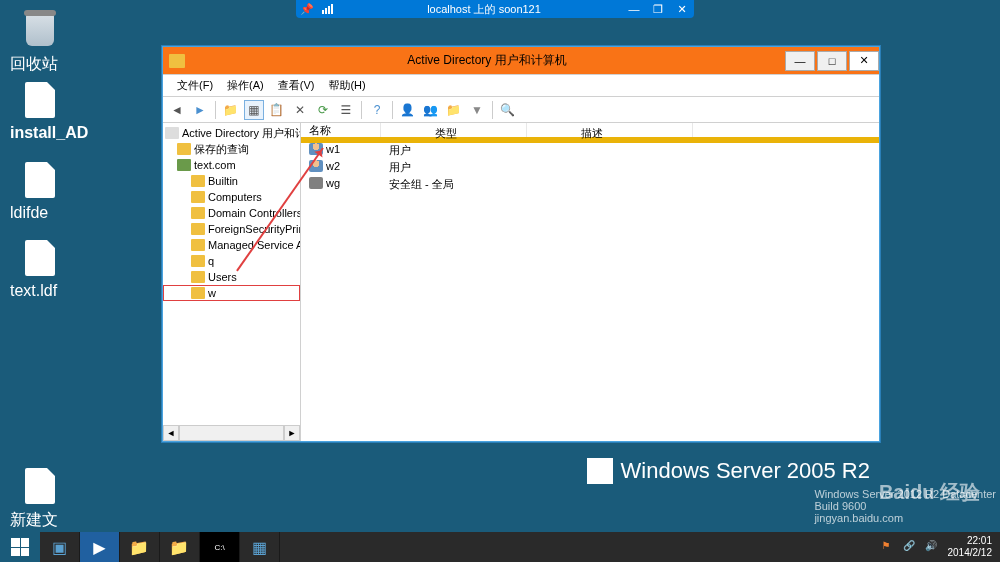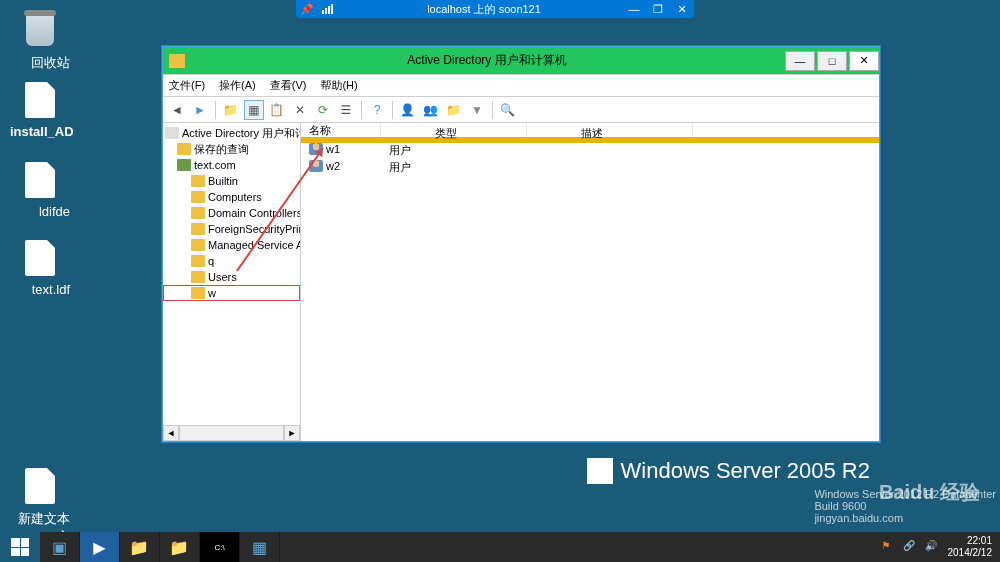--- a/index.html
+++ b/index.html
@@ -1,44 +1,44 @@
 <!DOCTYPE html>
 <html><head>
 <meta charset="utf-8">
 <style>
 * { margin: 0; padding: 0; box-sizing: border-box; font-family: "Microsoft YaHei", "Segoe UI", sans-serif; }
 body { width: 1000px; height: 562px; background: #1a5b7a; overflow: hidden; position: relative; }
 
 
-.desktop-icon { position: absolute; width: 60px; text-align: right; color: #fff; font-size: 13px; cursor: pointer; }
+.desktop-icon { position: absolute; width: 60px; text-align: left; color: #fff; font-size: 16px; cursor: pointer; }
 .desktop-icon .ico { width: 40px; height: 40px; margin: 0 auto 4px; display: flex; align-items: center; justify-content: center; }
 .recycle-bin { background: linear-gradient(#d8e0e6,#b0c0cc); border-radius: 3px 3px 6px 6px; width: 28px; height: 32px; position: relative; }
 .recycle-bin::before { content:""; position:absolute; top:-4px; left:-2px; right:-2px; height:6px; background:#888; border-radius:3px; }
 .file-ico { width: 30px; height: 36px; background: #fff; border-radius: 2px; position: relative; }
 .file-ico::before { content:""; position:absolute; top:0; right:0; border-style:solid; border-width:0 8px 8px 0; border-color:transparent #1a5b7a transparent transparent; }
 
 
 .remote-bar { position: absolute; top: 0; left: 296px; width: 398px; height: 18px; background: #0078d7; color: #fff; font-size: 11px; display: flex; align-items: center; border-radius: 0 0 4px 4px; }
 .remote-bar .pin { width: 22px; text-align:center; }
 .remote-bar .sig { width: 28px; display:flex; align-items:flex-end; gap:1px; padding-left:4px; }
 .remote-bar .sig span { width:2px; background:#fff; }
 .remote-bar .title { flex:1; text-align:center; }
 .remote-bar .btns { display:flex; }
 .remote-bar .btn { width:24px; text-align:center; }
 
 
 .window { position: absolute; left: 162px; top: 46px; width: 718px; height: 396px; background: #fff; border: 1px solid #4aa3df; box-shadow: 0 0 0 1px #2a7fb8; }
-.titlebar { height: 28px; background: #22c55e; display:flex; align-items:center; border-bottom:1px solid #d0d0d0; }
+.titlebar { height: 28px; background: #f97316; display:flex; align-items:center; border-bottom:1px solid #d0d0d0; }
 .titlebar .ico-folder { width:16px; height:14px; background:#f0c040; margin:0 6px; border-radius:1px; position:relative; }
 .titlebar .title { flex:1; text-align:center; font-size:12px; color:#000; }
 .titlebar .winbtns { display:flex; }
 .titlebar .winbtn { width:30px; height:20px; border:1px solid #aaa; background:#f0f0f0; margin-left:2px; font-size:11px; display:flex; align-items:center; justify-content:center; }
 .titlebar .winbtn.close { background:#fff; }
 
-.menubar { height:22px; display:flex; align-items:center; font-size:11px; border-bottom:1px solid #d0d0d0; padding-left:0; gap:2px; }
+.menubar { height:22px; display:flex; align-items:center; font-size:11px; border-bottom:1px solid #d0d0d0; padding-left:8px; gap:2px; }
 .menubar span { padding:2px 6px; }
 
 .toolbar { height:26px; display:flex; align-items:center; padding:0 4px; gap:3px; border-bottom:1px solid #d0d0d0; }
 .tbtn { width:20px; height:20px; display:flex; align-items:center; justify-content:center; font-size:12px; color:#555; border:1px solid transparent; }
 .tsep { width:1px; height:18px; background:#ccc; margin:0 2px; }
 
 .content { display:flex; height:318px; }
 .tree { width:138px; border-right:1px solid #d0d0d0; overflow:hidden; font-size:11px; padding-top:2px; position:relative; }
 .tree-row { display:flex; align-items:center; height:16px; padding-left:2px; white-space:nowrap; }
 .tree-row.indent1 { padding-left:14px; }
@@ -238,20 +238,28 @@
         <div class="col c3"></div>
       </div>
       <div class="list-row">
         <div class="col c1">
             <span class="list-ico user-ico"></span>
             <span>w2</span>
           </div>
         <div class="col c2">用户</div>
         <div class="col c3"></div>
       </div>
+      <div class="list-row">
+        <div class="col c1">
+            <span class="list-ico group-ico"></span>
+            <span>wg</span>
+          </div>
+        <div class="col c2">安全组 - 全局</div>
+        <div class="col c3"></div>
+      </div>
     </div>
   </div>
 </div>
 
 <div class="arrow-ann"></div>
 
 <div class="watermark wm-logo">
   <div class="winflag"></div>
   <span>Windows Server 2005 R2</span>
 </div>

